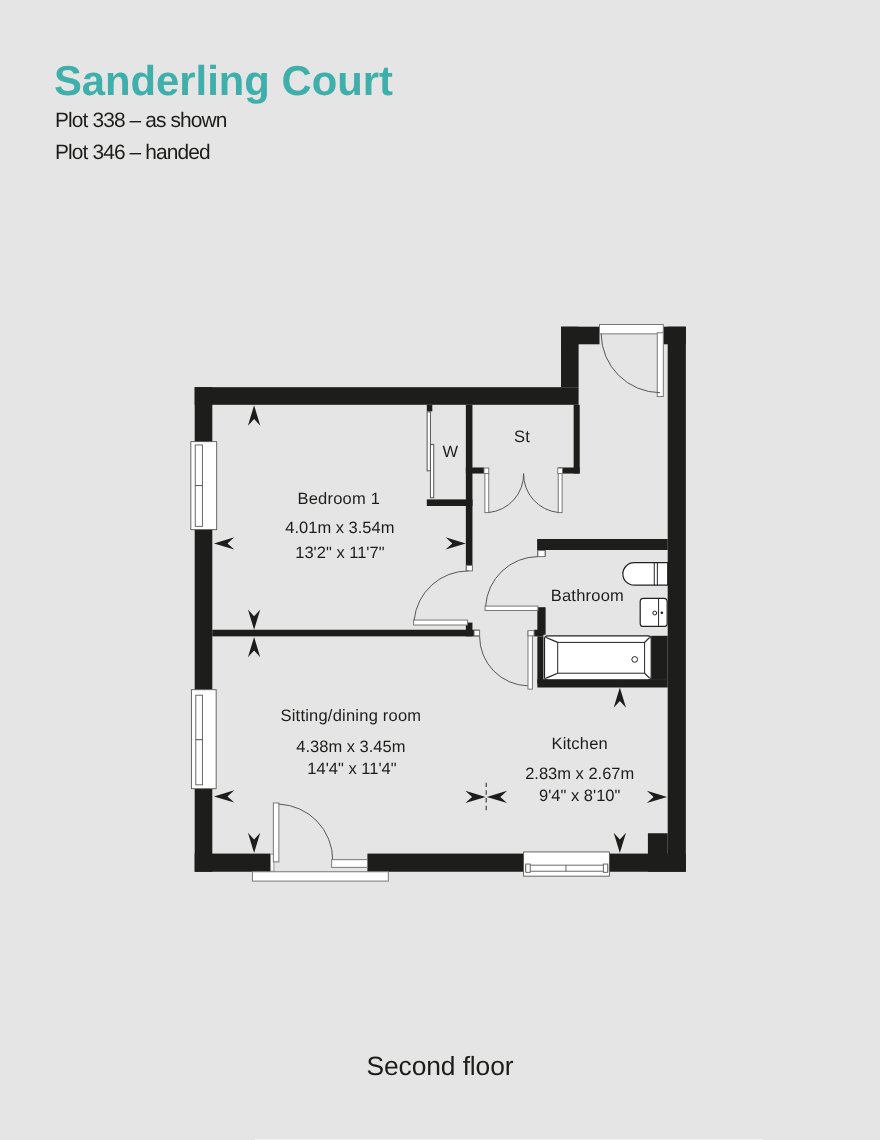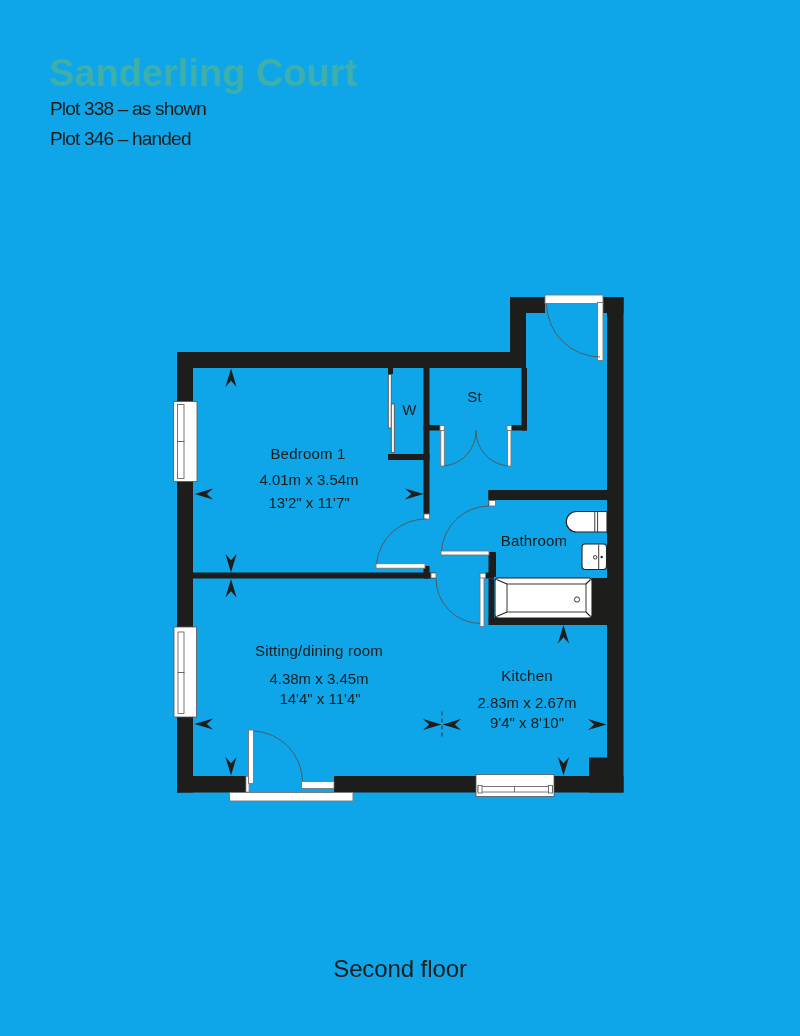--- a/index.html
+++ b/index.html
@@ -1,16 +1,16 @@
 <!DOCTYPE html>
 <html><head>
 <meta charset="utf-8">
 <style>
   html,body{margin:0;padding:0;background:#ffffff;}
-  .page{position:relative;width:800px;height:1036px;background:#0ea5e9;overflow:hidden;
+  .page{position:relative;width:800px;height:1036px;background:#e5e5e5;overflow:hidden;
         font-family:"Liberation Sans", sans-serif;}
   svg{position:absolute;top:0;left:0;}
   text{font-family:"Liberation Sans", sans-serif;fill:#1d1d1b;}
 </style>
 </head>
 <body>
 <div class="page">
 <svg width="800" height="1036" viewBox="0 0 800 1036">
 
   <text x="49" y="86" font-size="38" font-weight="bold" style="fill:#3eafaa">Sanderling Court</text>

